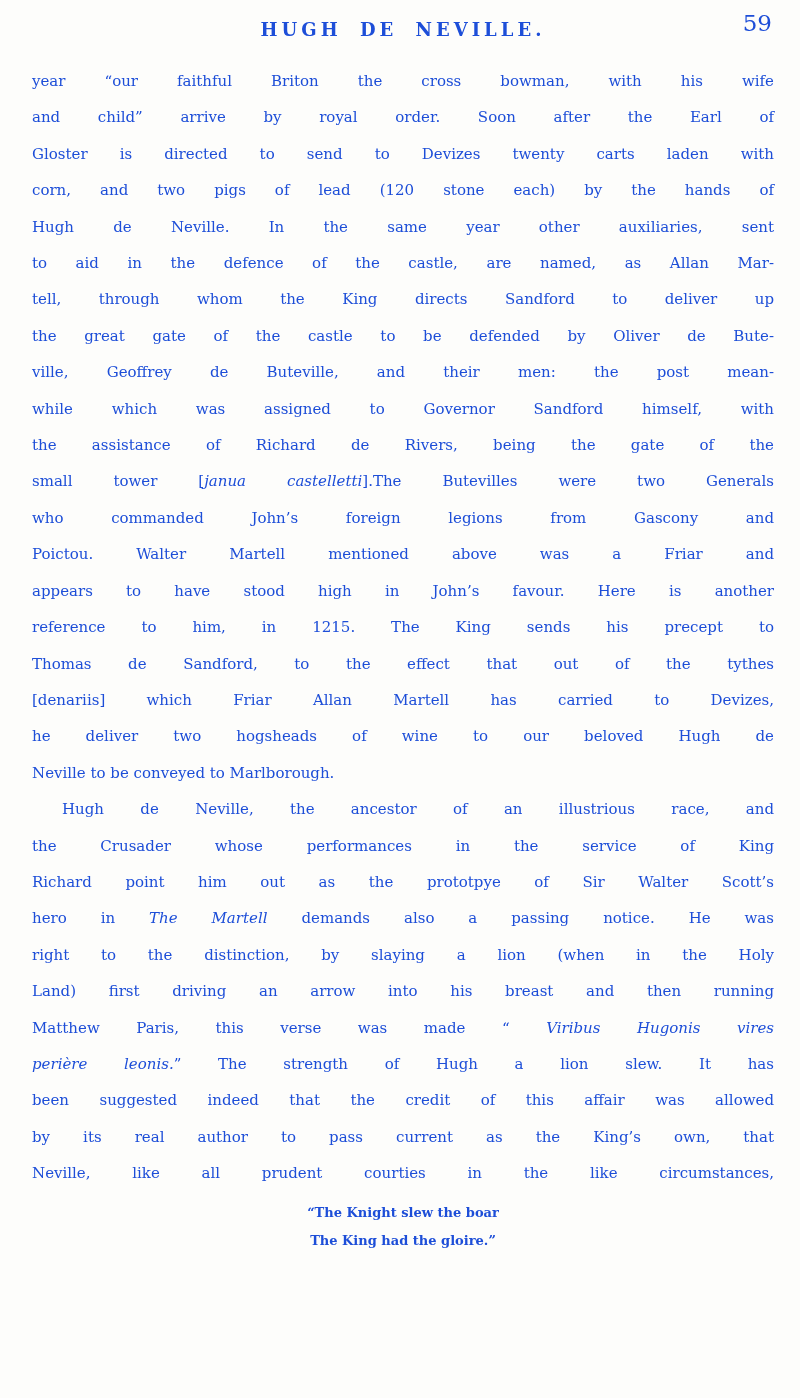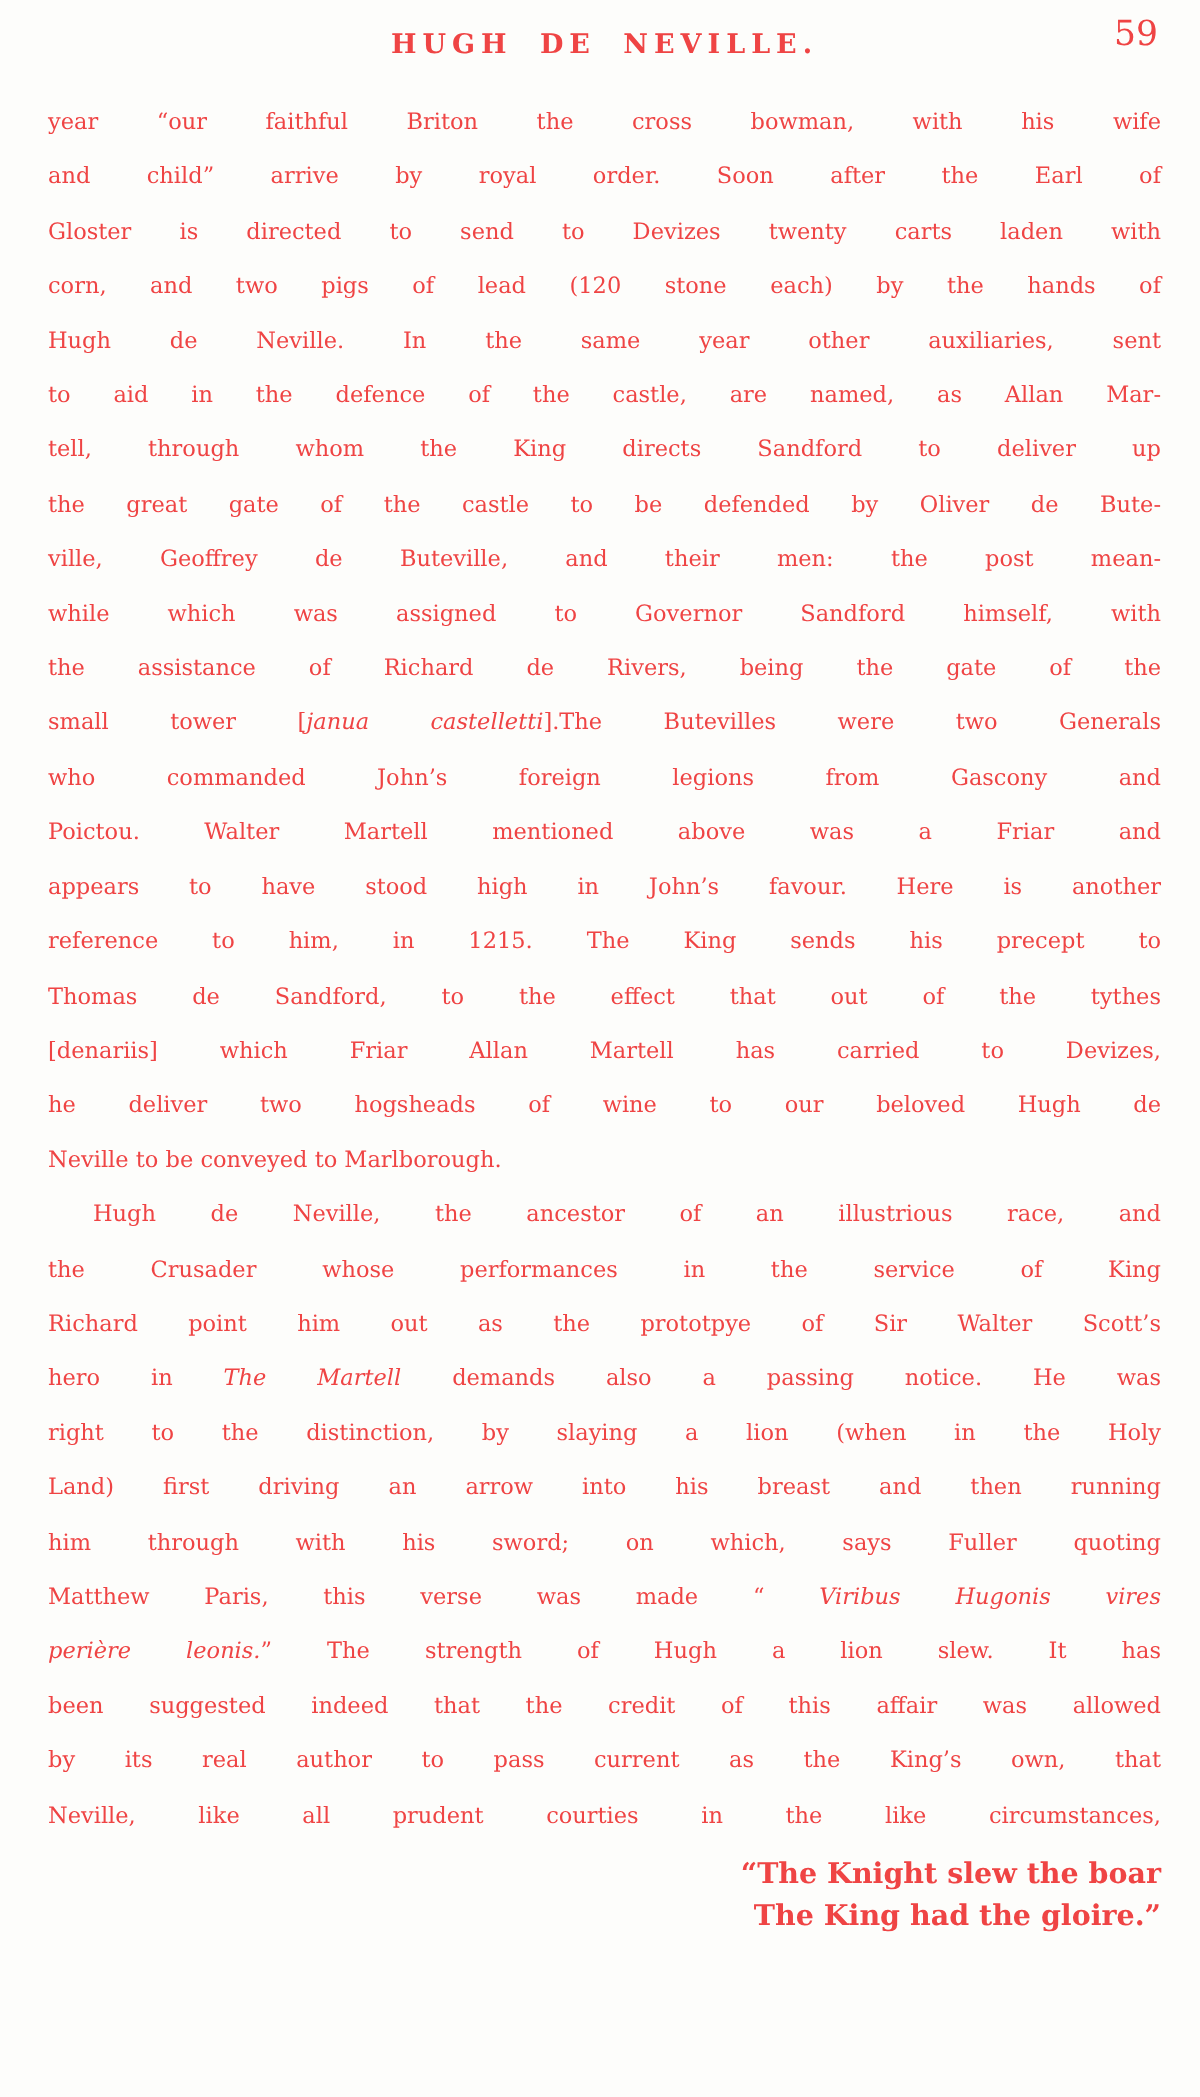--- a/index.html
+++ b/index.html
@@ -6,21 +6,21 @@
     margin: 0;
     padding: 0;
     background: #ffffff;
   }
   .page {
     position: relative;
     width: 800px;
     height: 1398px;
     margin: 0 auto;
     background: #fdfdfb;
-    color: #ef4444;
+    color: #1d4ed8;
     font-family: "DejaVu Serif", "Liberation Serif", serif;
     box-sizing: border-box;
     padding: 10px 26px 0 32px;
     overflow: hidden;
   }
   .running-head {
     position: relative;
     height: 48px;
   }
   .head-title {
@@ -53,22 +53,22 @@
     text-align: left;
     text-align-last: left;
   }
   .line.indent {
     text-indent: 30px;
   }
   .line i {
     font-style: italic;
   }
   .verse {
-    text-align: right;
-    font-size: 19px;
+    text-align: center;
+    font-size: 13px;
     line-height: 28px;
     margin-top: 7px;
     font-weight: bold;
   }
 </style>
 </head>
 <body>
 
 <div class="page">
   <header class="running-head">
@@ -96,21 +96,20 @@
         <div class="line"><span>Thomas de Sandford, to the effect that out of the tythes</span></div>
         <div class="line"><span>[denariis] which Friar Allan Martell has carried to Devizes,</span></div>
         <div class="line"><span>he deliver two hogsheads of wine to our beloved Hugh de</span></div>
         <div class="line no-just"><span>Neville to be conveyed to Marlborough.</span></div>
         <div class="line indent"><span>Hugh de Neville, the ancestor of an illustrious race, and</span></div>
         <div class="line"><span>the Crusader whose performances in the service of King</span></div>
         <div class="line"><span>Richard point him out as the prototpye of Sir Walter Scott’s</span></div>
         <div class="line"><span>hero in </span><i>The Martell</i><span> demands also a passing notice. He was</span></div>
         <div class="line"><span>right to the distinction, by slaying a lion (when in the Holy</span></div>
         <div class="line"><span>Land) first driving an arrow into his breast and then running</span></div>
-        <div class="line"><span>him through with his sword; on which, says Fuller quoting</span></div>
         <div class="line"><span>Matthew Paris, this verse was made “ </span><i>Viribus Hugonis vires</i></div>
         <div class="line"><i>perière leonis.</i><span>” The strength of Hugh a lion slew. It has</span></div>
         <div class="line"><span>been suggested indeed that the credit of this affair was allowed</span></div>
         <div class="line"><span>by its real author to pass current as the King’s own, that</span></div>
         <div class="line"><span>Neville, like all prudent courties in the like circumstances,</span></div>
       </div>
     <div class="verse">
       <div class="verse-line">“The Knight slew the boar</div>
       <div class="verse-line">The King had the gloire.”</div>
     </div>

